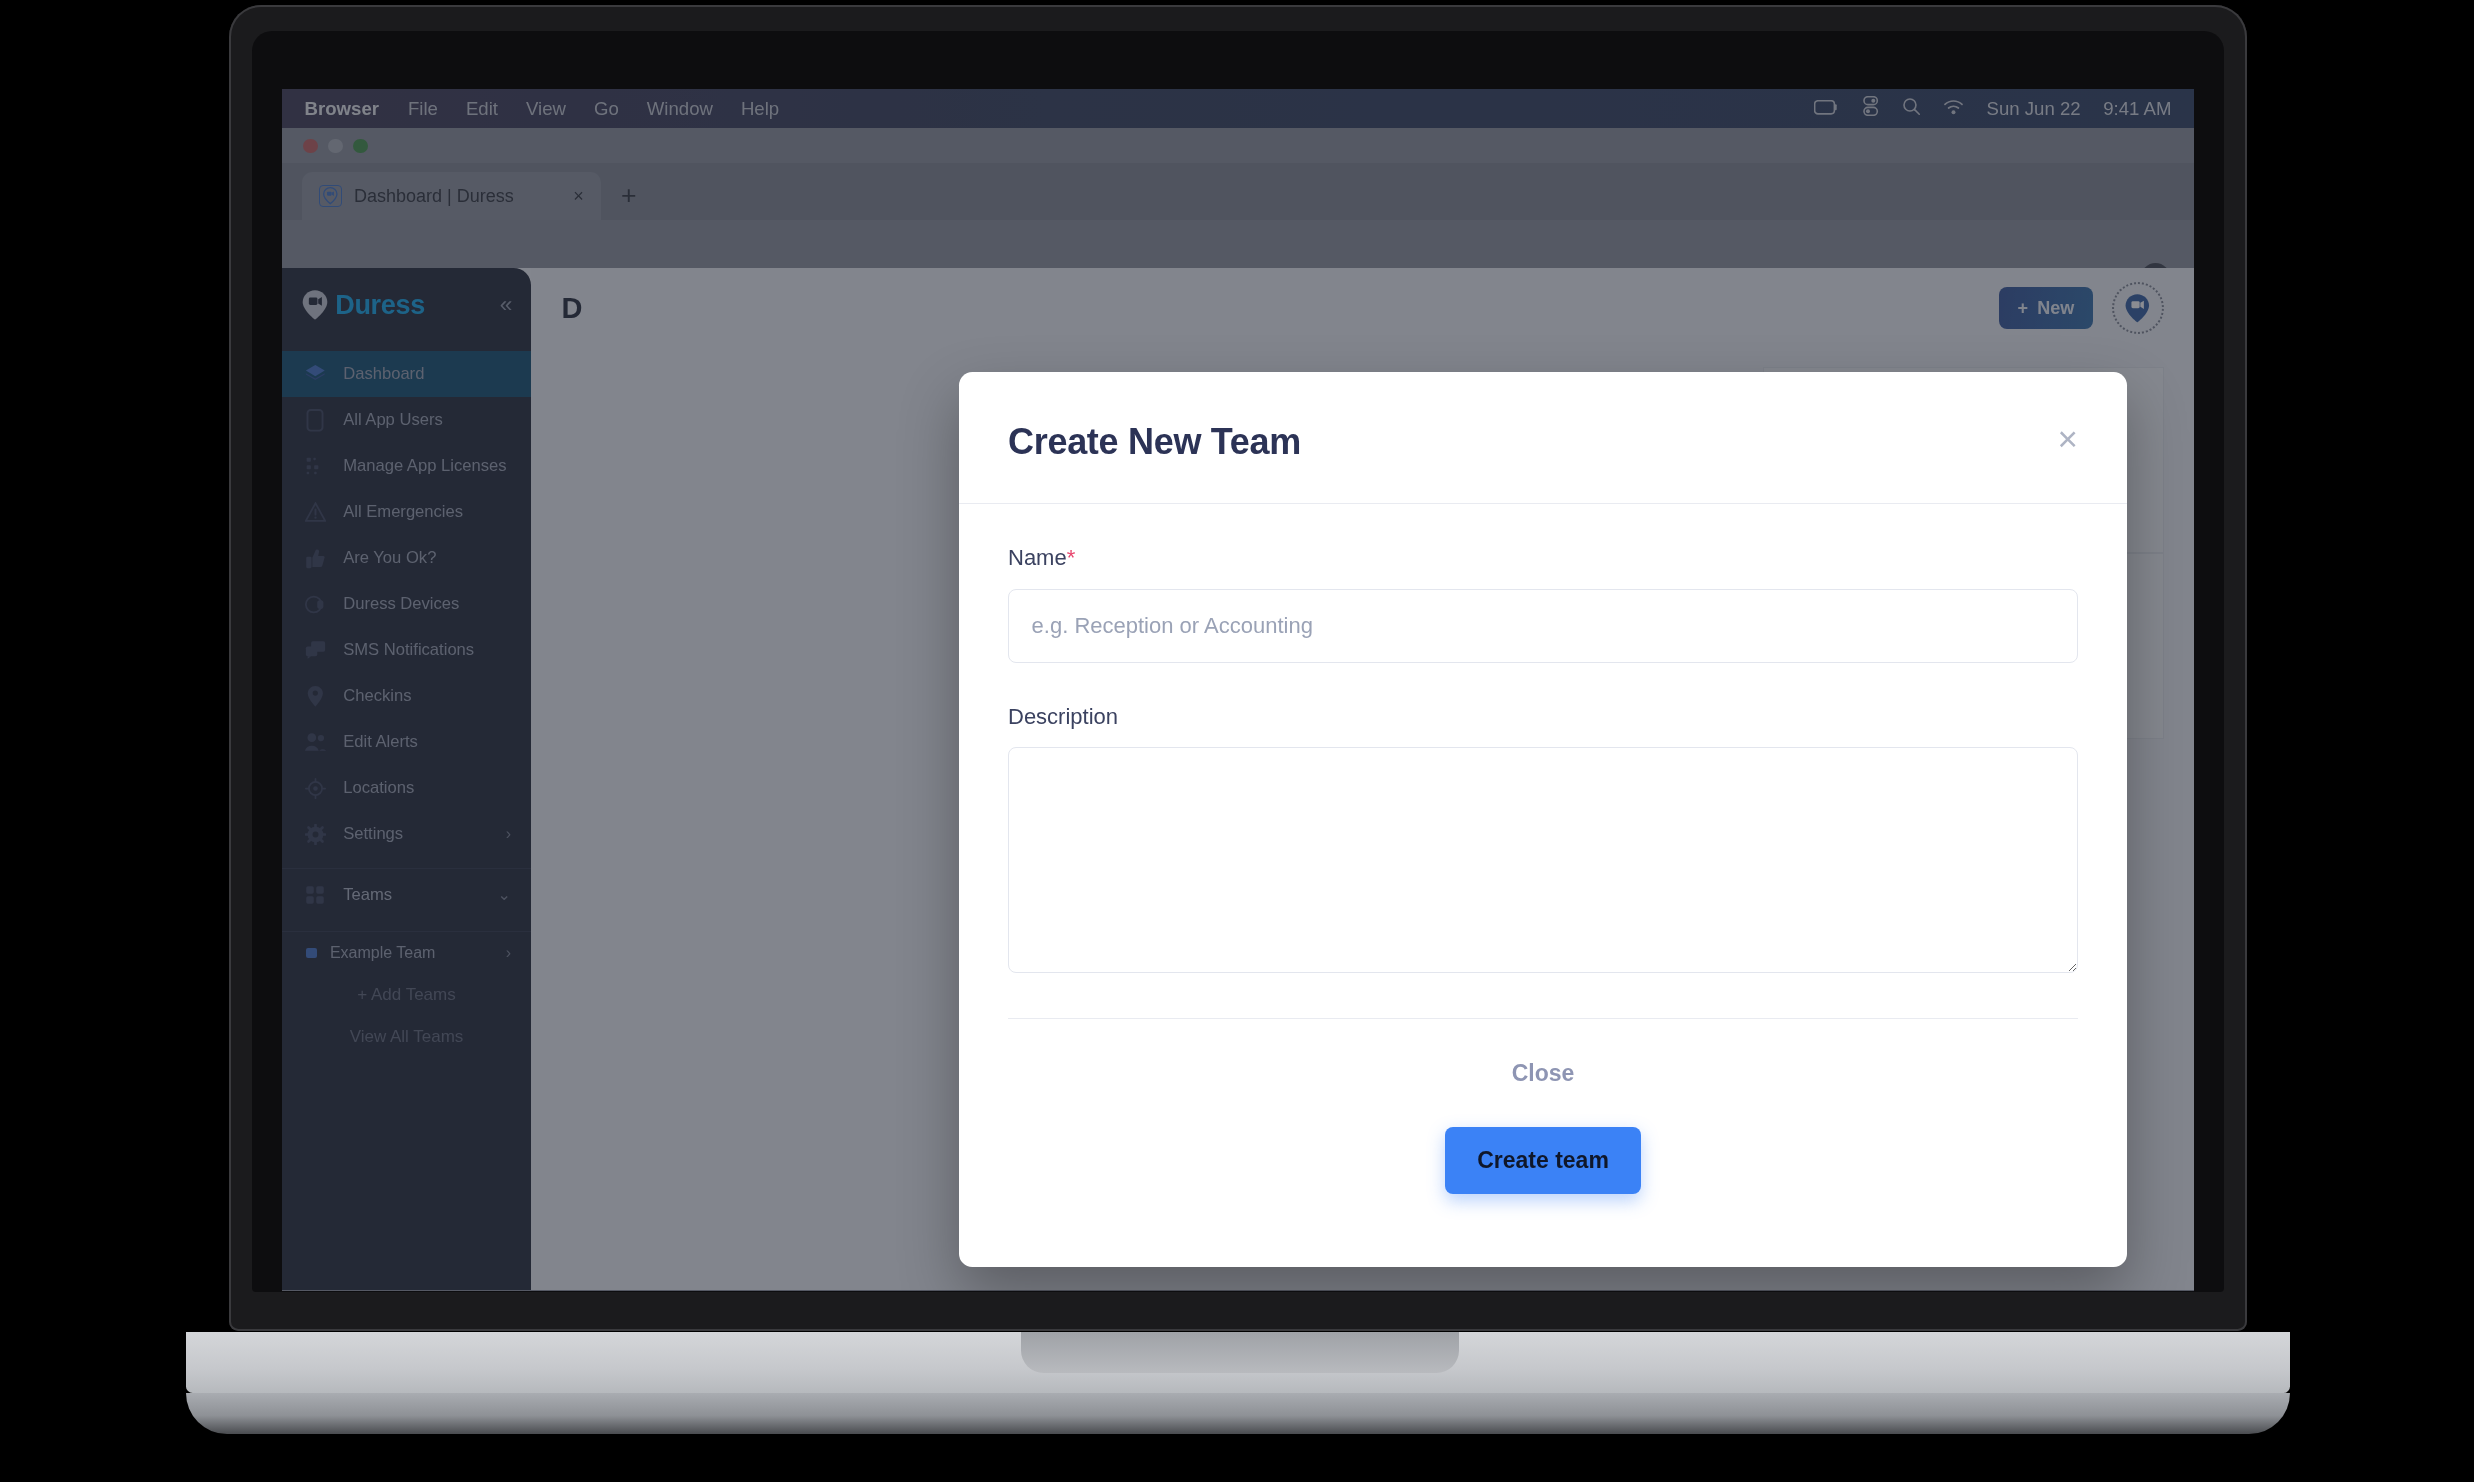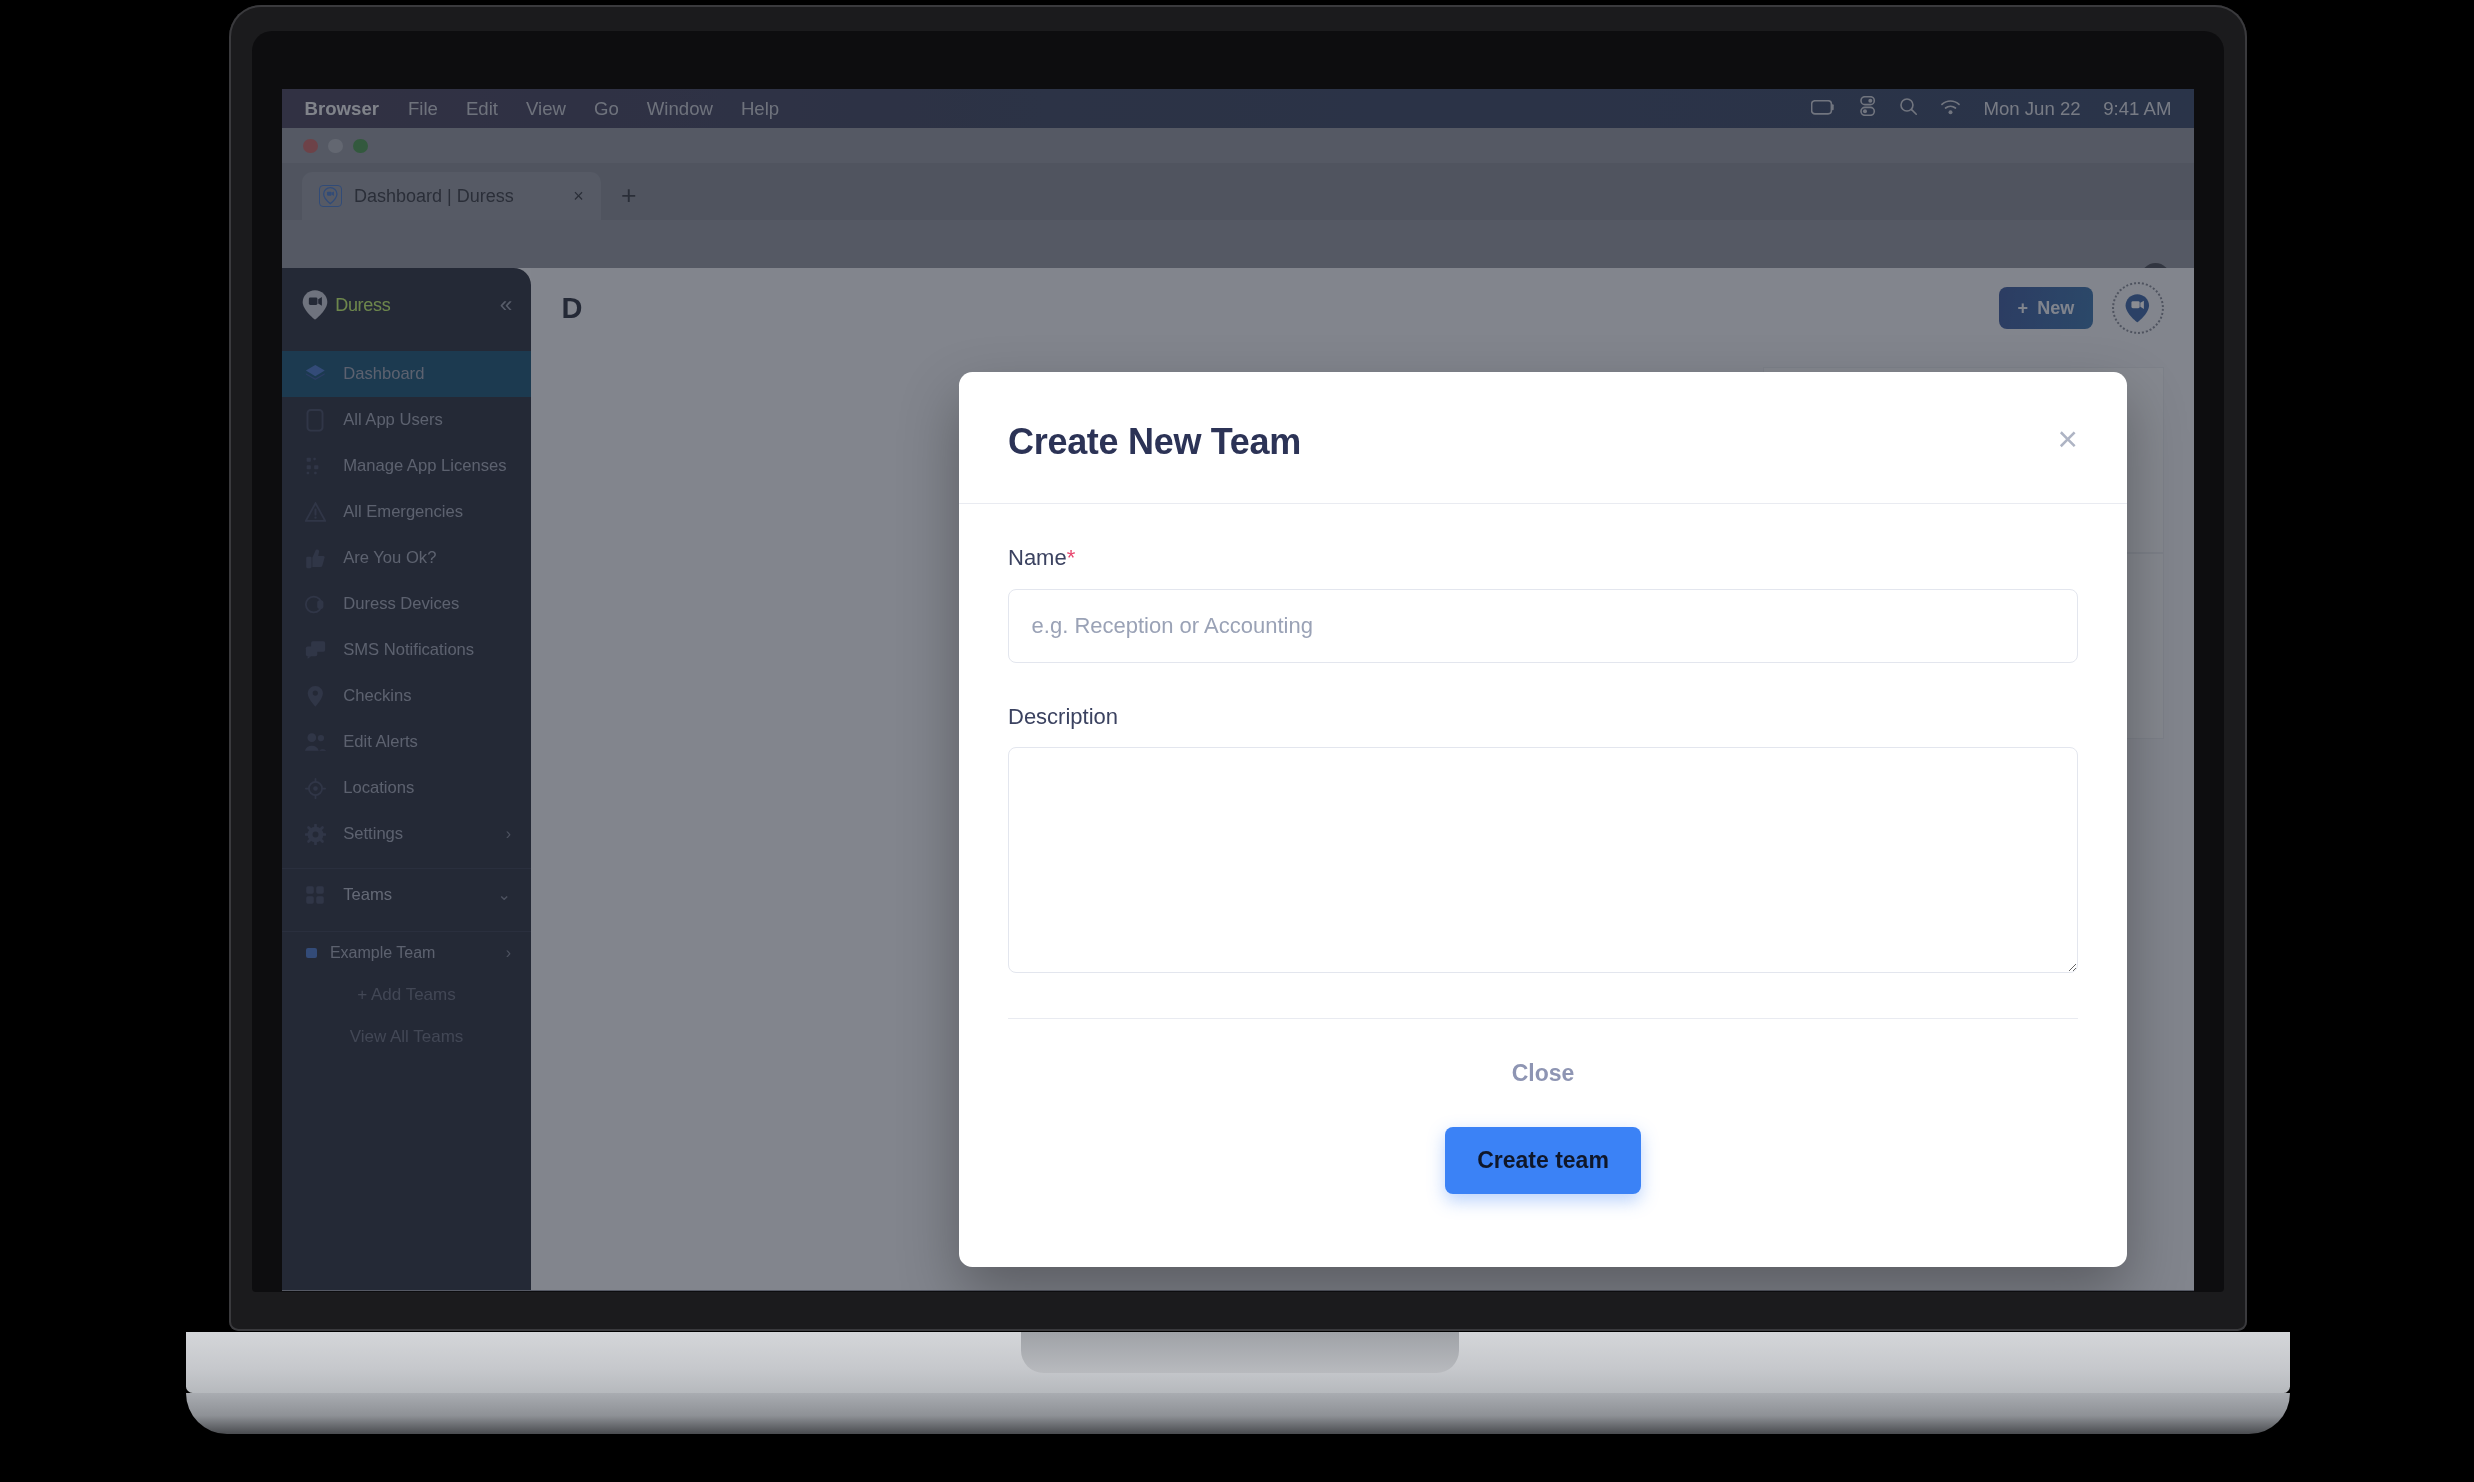--- a/index.html
+++ b/index.html
@@ -100,21 +100,21 @@
   
   .app { position:absolute; left:0; top:179px; width:1912px; height:1022px; background:#f0f2f5; }
 
   .sidebar {
     position:absolute; left:0; top:0; width:249px; height:1022px;
     background:#1e2434; color:#a7adbb;
     border-top-right-radius: 17.3px;
   }
   .brand { display:flex; align-items:center; height:74px; padding:0 18.6px; gap:6.6px; }
   .brand-logo { width:28px; height:32px; flex:none; }
-  .brand-text { font-size:18px; font-weight:400; color:#bef264; letter-spacing:-0.3px; }
+  .brand-text { font-size:27px; font-weight:700; color:#0ea5e9; letter-spacing:-0.3px; }
   .collapse { margin-left:auto; color:#8e95a5; font-size:22.6px; }
 
   .nav { padding-top:9.3px; }
   .nav-item {
     display:flex; align-items:center; height:46px; padding:0 20px; gap:14.6px;
     font-size:16.6px; color:#9aa1b1;
   }
   .nav-item.active { background:#0c4a6e; }
   .nav-ic { width:26.6px; height:26.6px; flex:none; display:flex; align-items:center; justify-content:center; }
   .nav-chev { margin-left:auto; color:#767d8e; font-size:16px; }
@@ -231,21 +231,21 @@
               <path d="M19 19 L26 26" stroke="#c8ccd4" stroke-width="2.4" stroke-linecap="round"></path>
             </svg>
         </span>
         <span>
           <svg width="21" height="16" viewBox="0 0 32 24">
               <path d="M3 8 A19 19 0 0 1 29 8" fill="none" stroke="#c8ccd4" stroke-width="2.6" stroke-linecap="round"></path>
               <path d="M8.5 13.5 A12 12 0 0 1 23.5 13.5" fill="none" stroke="#c8ccd4" stroke-width="2.6" stroke-linecap="round"></path>
               <circle cx="16" cy="20" r="3" fill="#c8ccd4"></circle>
             </svg>
         </span>
-        <span class="mb-date">Mon Jun 22</span>
+        <span class="mb-date">Sun Jun 22</span>
         <span class="mb-time">9:41 AM</span>
       </div>
     </div>
 
     <div class="titlebar">
       <span class="dot r"></span>
       <span class="dot y"></span>
       <span class="dot g"></span>
     </div>
 

